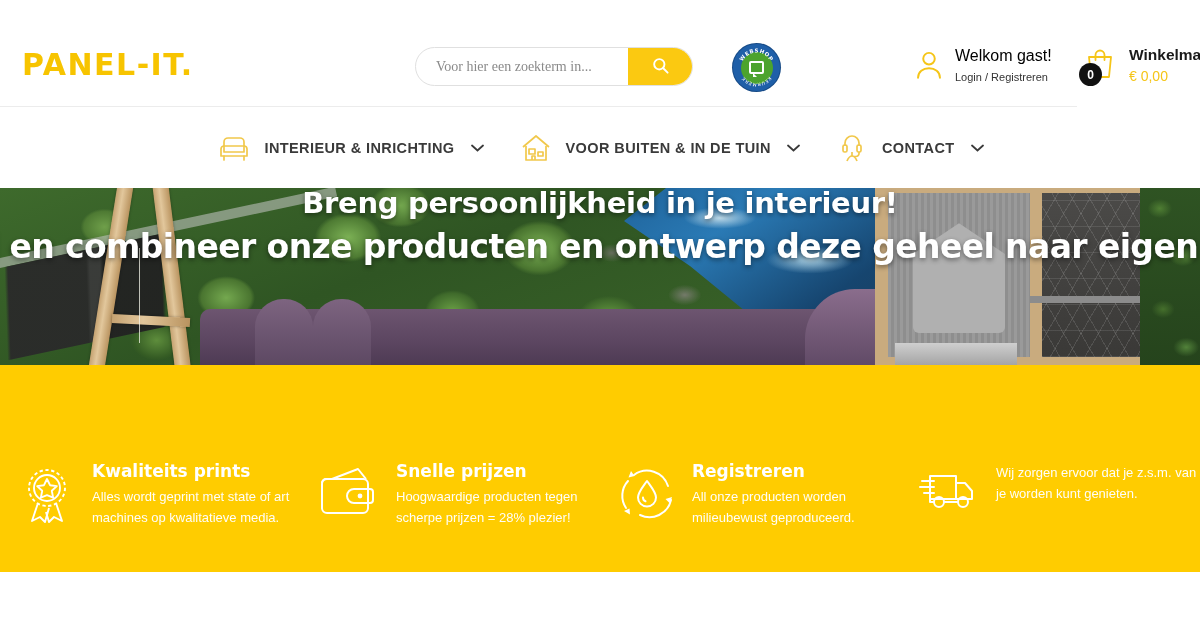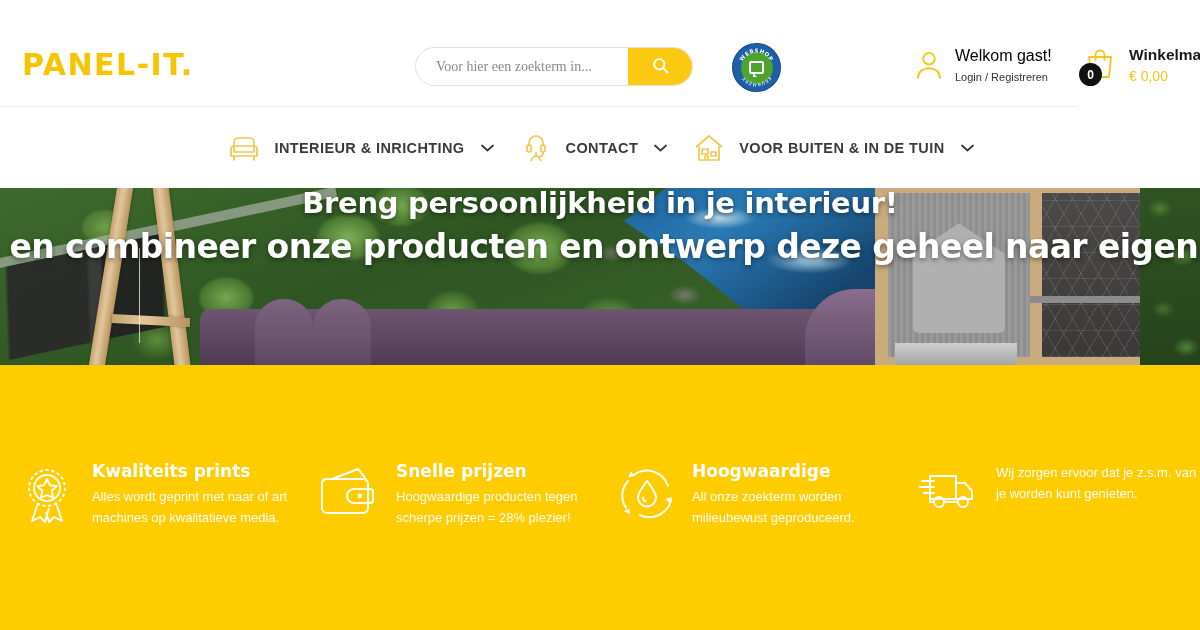--- a/index.html
+++ b/index.html
@@ -99,21 +99,21 @@
   }
   .cart-text { line-height:1.45; }
   .cart-title { font-size:15.5px; font-weight:bold; color:#1a1a1a; white-space:nowrap; }
   .cart-total { font-size:14px; color:#F5C518; }
 
   
   .nav {
     position:absolute; left:0; top:108px; width:1200px; height:80px;
     background:#fff;
     display:flex; align-items:center; justify-content:center;
-    gap:24px;
+    gap:34px;
   }
   .nav-item {
     display:flex; align-items:center; gap:12px;
     cursor:pointer;
   }
   .nav-item svg { display:block; }
   .nav-label {
     font-size:14.5px; font-weight:bold; letter-spacing:.4px;
     color:#3a3a3a; white-space:nowrap;
   }
@@ -250,21 +250,21 @@
     font-size:29px; font-weight:bold; letter-spacing:-.3px;
     margin-bottom:9px; line-height:1.1;
   }
   .hero-line2 {
     font-size:33px; font-weight:bold; letter-spacing:-.6px; line-height:1.1;
     white-space:nowrap;
   }
 
   
   .features {
-    position:absolute; left:0; top:365px; width:1200px; height:265px;
+    position:absolute; left:0; top:365px; width:1200px; height:207px;
     background:#FFCC00;
   }
   .features-row {
     position:absolute; left:0; top:95px; width:1200px;
     display:flex;
   }
   .feature {
     width:300px;
     display:flex; align-items:flex-start; gap:16px;
     padding-left:18px;
@@ -364,47 +364,47 @@
     <span class="chev">
       <svg viewBox="0 0 13 8" fill="none" stroke="#3a3a3a" stroke-width="1.8" stroke-linecap="round">
           <polyline points="1,1.5 6.5,6.5 12,1.5"></polyline>
         </svg>
     </span>
   </div>
 
   <div class="nav-item">
     <span>
       <svg width="36" height="36" viewBox="0 0 36 36" fill="none" stroke="#F1C84B" stroke-width="1.7" stroke-linejoin="round">
+        <path d="M5 17L18 6l13 11"></path>
+        <path d="M8 16v14h20V16"></path>
+        <rect x="11" y="19" width="6" height="5"></rect>
+        <rect x="20" y="22" width="5" height="4"></rect>
+        <path d="M14 30v-4h3v4"></path>
+      </svg>
+    </span>
+    <span class="nav-label">VOOR BUITEN &amp; IN DE TUIN</span>
+    <span class="chev">
+      <svg viewBox="0 0 13 8" fill="none" stroke="#3a3a3a" stroke-width="1.8" stroke-linecap="round">
+          <polyline points="1,1.5 6.5,6.5 12,1.5"></polyline>
+        </svg>
+    </span>
+  </div>
+
+  <div class="nav-item">
+    <span>
+      <svg width="36" height="36" viewBox="0 0 36 36" fill="none" stroke="#F1C84B" stroke-width="1.7" stroke-linejoin="round">
         <path d="M11 16v-3a7 7 0 0 1 14 0v3"></path>
         <rect x="9" y="15" width="4" height="7" rx="1.6"></rect>
         <rect x="23" y="15" width="4" height="7" rx="1.6"></rect>
         <path d="M25 22v1.5a3 3 0 0 1-3 3h-2"></path>
         <path d="M13 31c1.5-3.5 4-5 5-5s3.5 1.5 5 5"></path>
         <path d="M18 22v4"></path>
       </svg>
     </span>
     <span class="nav-label">CONTACT</span>
-    <span class="chev">
-      <svg viewBox="0 0 13 8" fill="none" stroke="#3a3a3a" stroke-width="1.8" stroke-linecap="round">
-          <polyline points="1,1.5 6.5,6.5 12,1.5"></polyline>
-        </svg>
-    </span>
-  </div>
-
-  <div class="nav-item">
-    <span>
-      <svg width="36" height="36" viewBox="0 0 36 36" fill="none" stroke="#F1C84B" stroke-width="1.7" stroke-linejoin="round">
-        <path d="M5 17L18 6l13 11"></path>
-        <path d="M8 16v14h20V16"></path>
-        <rect x="11" y="19" width="6" height="5"></rect>
-        <rect x="20" y="22" width="5" height="4"></rect>
-        <path d="M14 30v-4h3v4"></path>
-      </svg>
-    </span>
-    <span class="nav-label">VOOR BUITEN &amp; IN DE TUIN</span>
     <span class="chev">
       <svg viewBox="0 0 13 8" fill="none" stroke="#3a3a3a" stroke-width="1.8" stroke-linecap="round">
           <polyline points="1,1.5 6.5,6.5 12,1.5"></polyline>
         </svg>
     </span>
   </div>
 </div>
 
 <div class="hero">
   <div class="hero-photo">
@@ -445,21 +445,21 @@
         <svg width="58" height="60" viewBox="0 0 58 60" fill="none" stroke="#ffffff" stroke-width="1.9" stroke-linejoin="round">
           <circle cx="29" cy="24" r="18" stroke-dasharray="3.3 2.6"></circle>
           <circle cx="29" cy="24" r="13"></circle>
           <path d="M29 15l3 6.2 6.8.9-5 4.7 1.3 6.8L29 31.2 22.9 33.6l1.3-6.8-5-4.7 6.8-.9z"></path>
           <path d="M20 39l-6 18 8-4 5 5 4-14"></path>
           <path d="M38 39l6 18-8-4-5 5-3-10"></path>
         </svg>
       </span>
       <span class="feature-txt">
         <div class="feature-title">Kwaliteits prints</div>
-        <div class="feature-desc">Alles wordt geprint met naar of art machines op kwalitatieve media.</div>
+        <div class="feature-desc">Alles wordt geprint met state of art machines op kwalitatieve media.</div>
       </span>
     </div>
 
     <div class="feature">
       <span class="feature-icon">
         <svg width="62" height="56" viewBox="0 0 62 56" fill="none" stroke="#ffffff" stroke-width="2" stroke-linejoin="round">
           <rect x="4" y="15" width="46" height="34" rx="5"></rect>
           <path d="M4 19a4 4 0 0 1 4-4h38"></path>
           <path d="M14 15L40 5l8 10"></path>
           <path d="M36 25h16a3 3 0 0 1 3 3v8a3 3 0 0 1-3 3H36a7 7 0 0 1 0-14z"></path>
@@ -479,22 +479,22 @@
           <path d="M53 36A22 22 0 0 1 22 51"></path>
           <path d="M8 44A22 22 0 0 1 10 17"></path>
           <path d="M13 7l3.5 5-6 1.5z" fill="#ffffff" stroke="none"></path>
           <path d="M54 33l-2 6.5-4.5-4.5z" fill="#ffffff" stroke="none"></path>
           <path d="M6 47l5.5-2.5.5 6z" fill="#ffffff" stroke="none"></path>
           <path d="M29 17c5 7 9 11.5 9 16.5A9 9 0 0 1 20 33.5C20 28.5 24 24 29 17z"></path>
           <path d="M25 33.5a4 4 0 0 0 2.5 3.8"></path>
         </svg>
       </span>
       <span class="feature-txt">
-        <div class="feature-title">Hoogwaardige</div>
-        <div class="feature-desc">All onze zoekterm worden milieubewust geproduceerd.</div>
+        <div class="feature-title">Registreren</div>
+        <div class="feature-desc">All onze producten worden milieubewust geproduceerd.</div>
       </span>
     </div>
 
     <div class="feature">
       <span class="feature-icon">
         <svg width="62" height="50" viewBox="0 0 62 50" fill="none" stroke="#ffffff" stroke-width="2" stroke-linejoin="round" stroke-linecap="round">
           <path d="M12 12h26v23H12z"></path>
           <path d="M38 19h9l7 8v8h-16z"></path>
           <circle cx="21" cy="38" r="5"></circle>
           <circle cx="45" cy="38" r="5"></circle>

